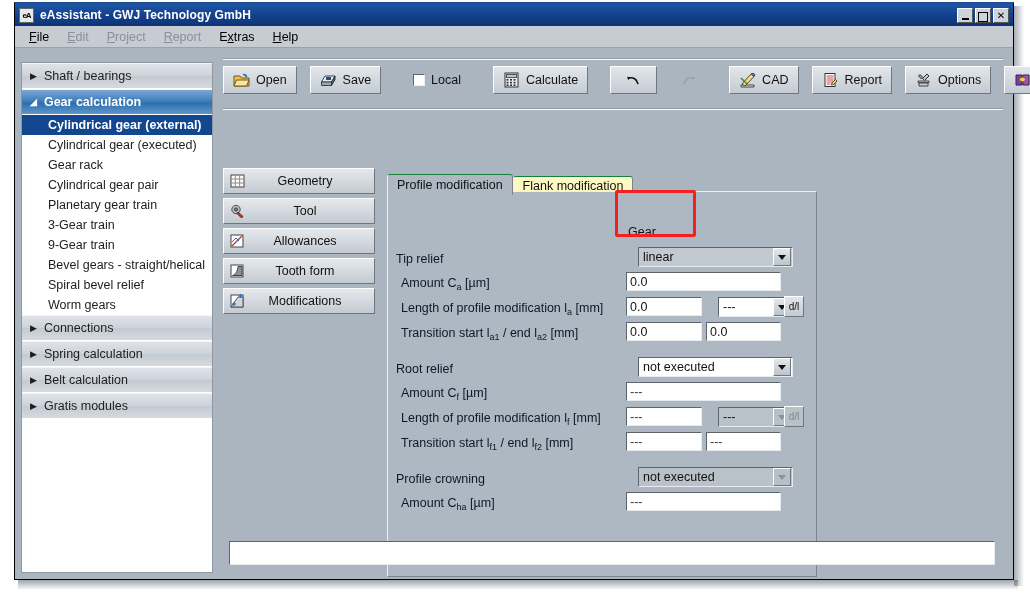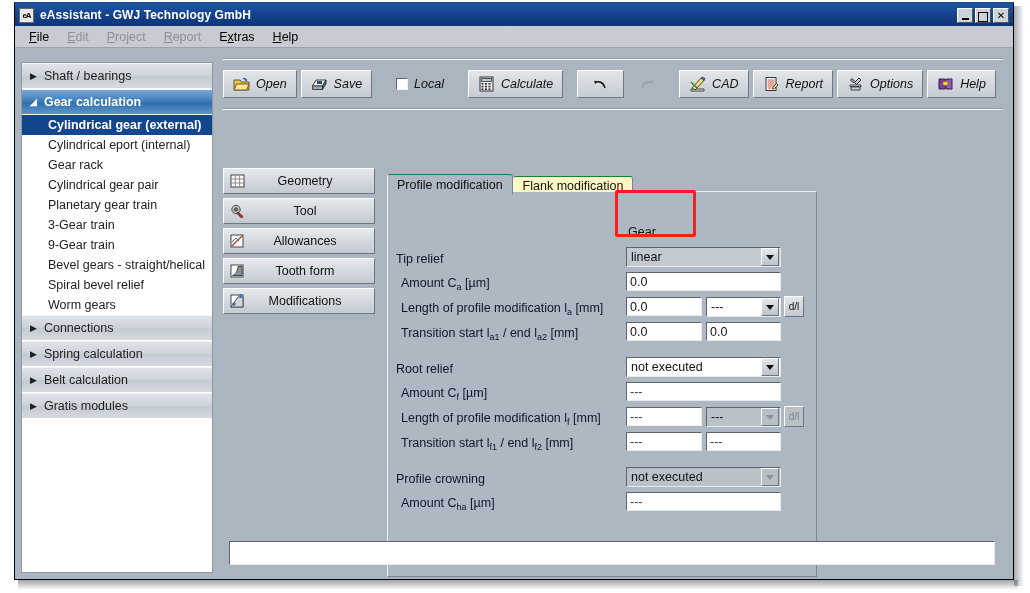--- a/index.html
+++ b/index.html
@@ -91,21 +91,21 @@
   .nav-child.sel {
     background:#12468f; color:#fff; font-weight:bold;
   }
 
   
   .content { position:absolute; left:204px; top:0; right:4px; bottom:0; }
 
   
   .toolbar {
     position:absolute; left:4px; top:18px; right:6px; height:32px;
-    display:flex; align-items:flex-end; gap:0;font-style:italic;
+    display:flex; align-items:flex-start; gap:9px;
   }
   .tb-btn {
     height:28px; display:flex; align-items:center; gap:6px; padding:0 9px;
     background: linear-gradient(to bottom,#e2e6ea,#c4cbd2);
     border-top:1px solid #fdfdfd; border-left:1px solid #fdfdfd;
     border-right:1px solid #70787f; border-bottom:1px solid #70787f;
     font-size:12.5px; color:#111; margin-right:4px;
   }
   .tb-btn.narrow { padding:0 14px; }
   .tb-plain {
@@ -165,21 +165,21 @@
     height:19px; background:#fff; font-size:12.5px; color:#111;
     border-top:1px solid #5d646b; border-left:1px solid #5d646b;
     border-right:1px solid #e8ebee; border-bottom:1px solid #e8ebee;
     padding:1px 3px 0; line-height:16px;
   }
   .fld.dis { color:#3a3a3a; }
   .combo {
     height:20px; display:flex; align-items:center; background:#c2c9d0;
     border-top:1px solid #5d646b; border-left:1px solid #5d646b;
     border-right:1px solid #e8ebee; border-bottom:1px solid #e8ebee;
-    font-size:12.5px; color:#111; padding-left:4px;
+    font-size:12.5px; color:#111; padding-left:4px;margin-left:12px;
   }
   .combo.white { background:#fff; }
   .combo .cv { flex:1; line-height:17px; }
   .combo .arrowbox {
     width:18px; height:18px; margin-right:1px;
     background: linear-gradient(to bottom,#e3e7eb,#bcc4cb);
     border-top:1px solid #fff; border-left:1px solid #fff;
     border-right:1px solid #6e767e; border-bottom:1px solid #6e767e;
     display:flex; align-items:center; justify-content:center;
   }
@@ -253,21 +253,21 @@
 
         <div class="nav-group open">
           <span class="tri">◢</span>
           <span>Gear calculation</span>
         </div>
 
         <div class="nav-child sel">
           <span>Cylindrical gear (external)</span>
           </div>
         <div class="nav-child">
-          <span>Cylindrical eport (internal)</span>
+          <span>Cylindrical gear (executed)</span>
           </div>
         <div class="nav-child">
           <span>Gear rack</span>
           </div>
         <div class="nav-child">
           <span>Cylindrical gear pair</span>
           </div>
         <div class="nav-child">
           <span>Planetary gear train</span>
           </div>

